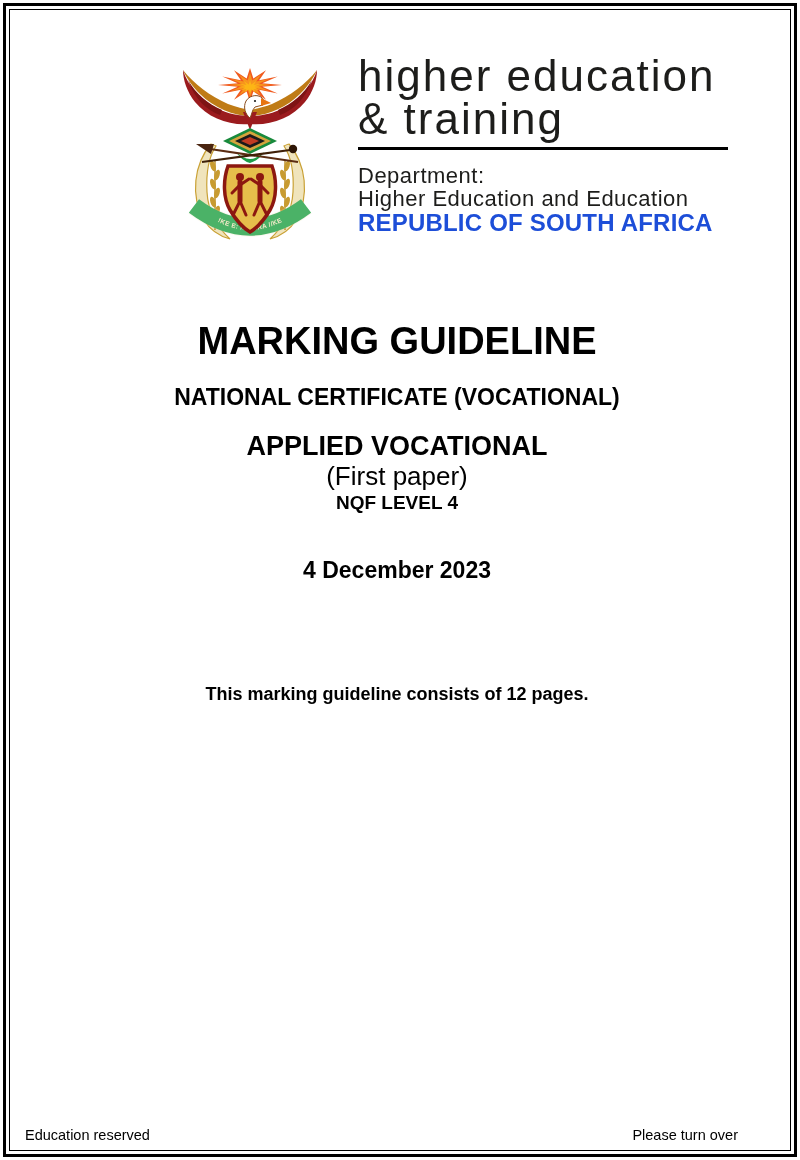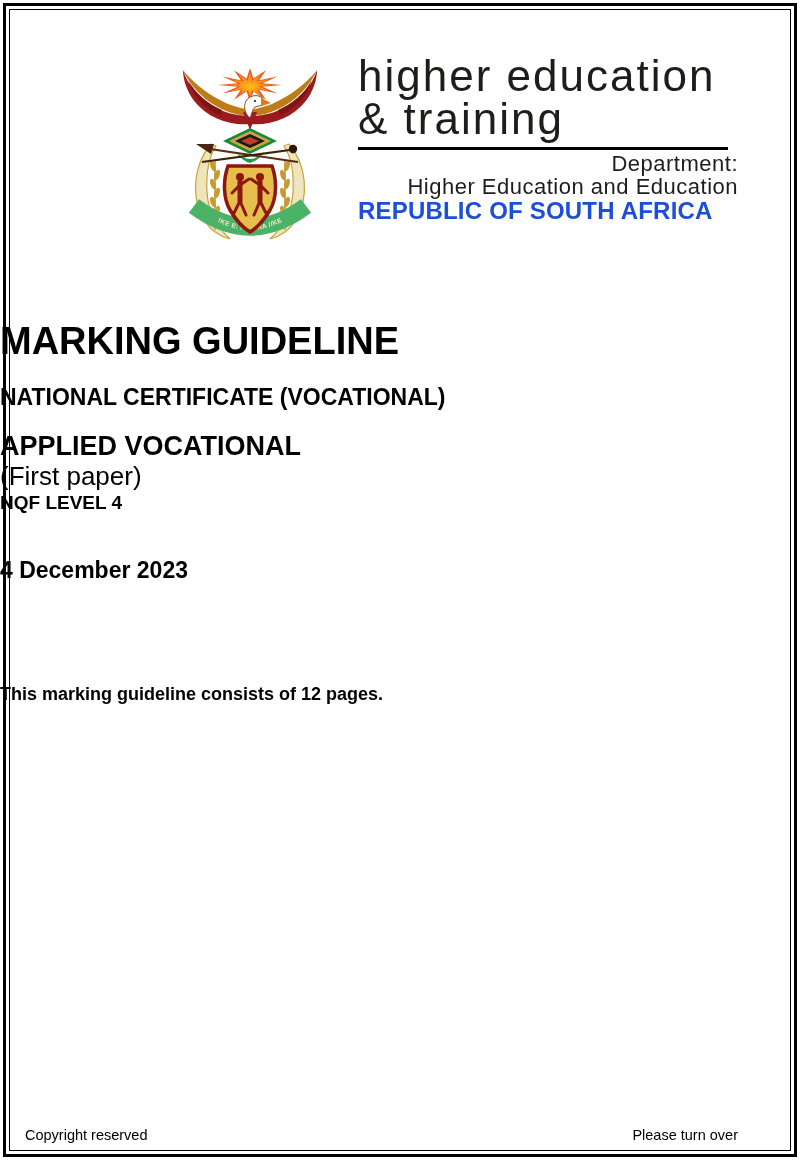--- a/index.html
+++ b/index.html
@@ -35,40 +35,40 @@
     font-size:44px; line-height:43px;
     letter-spacing:2px;
     color:#1d1d1b;
     white-space:nowrap;
   }
   .wm-rule{
     width:370px; height:3px; background:#000;
     margin-top:7px;
   }
   .wm-dept{
-    margin-top:2px;
+    margin-top:14px;
     font-size:22px; line-height:23px;
     letter-spacing:0.5px;
     color:#1d1d1b;
     white-space:nowrap;
-    text-align:right;
   }
   .wm-republic{
     font-size:24px; line-height:26px;
     font-weight:bold;
     letter-spacing:0.2px;
     color:#1d4ed8;
     white-space:nowrap;
   }
 
   
   .center-line{
     position:absolute; left:0; right:34px;
-    text-align:left;
-    white-space:nowrap;
+    text-align:center;
+    white-space:nowrap;
+    padding-left:28px;
   }
   .t-main     {top:320px; font-size:38px; font-weight:bold;}
   .t-cert     {top:384px; font-size:23px; font-weight:bold;}
   .t-subject  {top:431px; font-size:27px; font-weight:bold;}
   .t-paper    {top:461px; font-size:26px; font-weight:normal;}
   .t-nqf      {top:492px; font-size:19px; font-weight:bold;}
   .t-date     {top:557px; font-size:23px; font-weight:bold;}
   .t-note     {top:684px; font-size:18px; font-weight:bold;}
 
   
@@ -195,14 +195,14 @@
 </div>
 
 <div class="center-line t-main">MARKING GUIDELINE</div>
 <div class="center-line t-cert">NATIONAL CERTIFICATE (VOCATIONAL)</div>
 <div class="center-line t-subject">APPLIED VOCATIONAL</div>
 <div class="center-line t-paper">(First paper)</div>
 <div class="center-line t-nqf">NQF LEVEL 4</div>
 <div class="center-line t-date">4 December 2023</div>
 <div class="center-line t-note">This marking guideline consists of 12 pages.</div>
 
-<div class="footer-left">Copyright reserved</div>
+<div class="footer-left">Education reserved</div>
 <div class="footer-right">Please turn over</div>
 
 </body></html>

